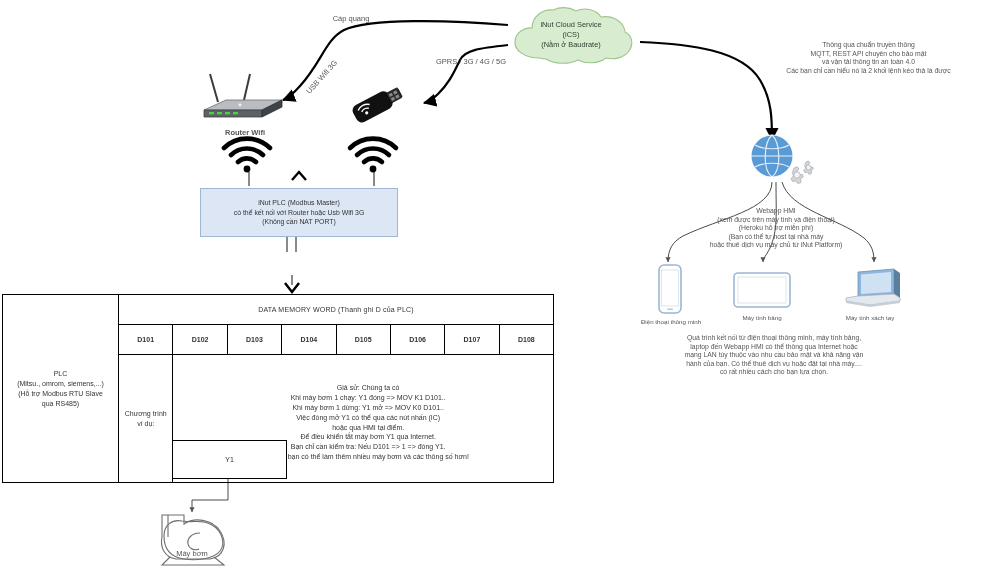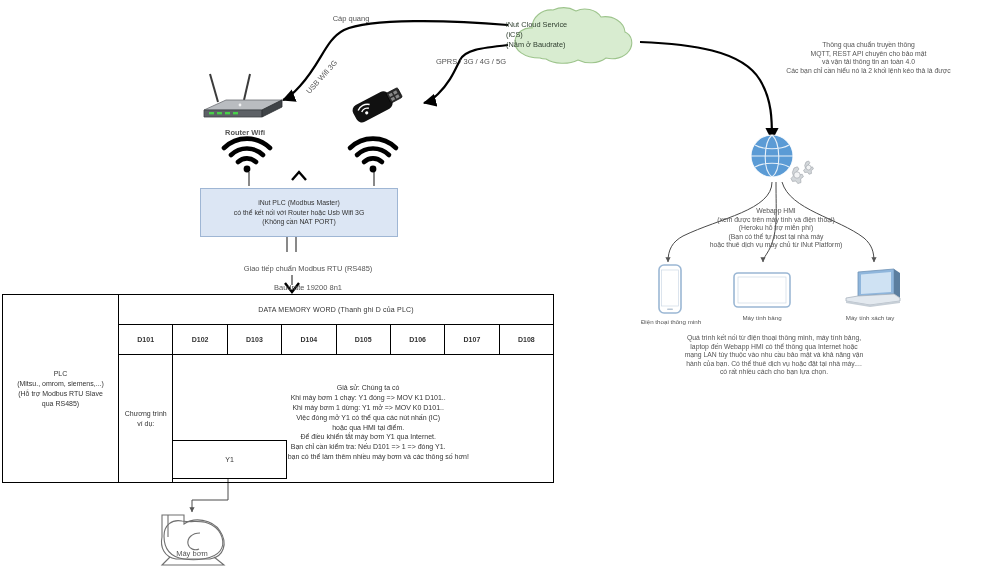--- a/index.html
+++ b/index.html
@@ -11,21 +11,21 @@
   #stage{position:absolute;left:0;top:0;width:981px;height:578px;}
   .abs{position:absolute;}
   .lbl{font-size:7.5px;line-height:9.5px;color:#555;text-align:center;white-space:pre-line;}
   .lbl.small{font-size:6.8px;line-height:8.6px;}
   .lbl.tiny{font-size:6.2px;line-height:8px;}
 
   
   #cloud-shape{left:506px;top:6px;width:130px;height:62px;}
   .cloudtext{
     position:absolute;left:506px;top:20px;width:130px;
-    text-align:left;font-size:7.4px;line-height:10px;color:#2f3e2f;
+    text-align:center;font-size:7.4px;line-height:10px;color:#2f3e2f;
   }
 
   
   #inut-plc-box{
     left:200px;top:188px;width:196px;height:47px;
     background:#dce6f4;border:1px solid #9fb6d4;
     display:flex;align-items:center;justify-content:center;
   }
   #inut-plc-box .t{font-size:6.9px;line-height:9.4px;text-align:center;color:#333;white-space:pre-line;}
 
@@ -141,24 +141,20 @@
     <path d="M15,15 A23,23 0 0 1 47,15" fill="none" stroke="#000" stroke-width="4.6" stroke-linecap="round"></path>
     <path d="M8,8 A33,33 0 0 1 54,8" fill="none" stroke="#000" stroke-width="4.6" stroke-linecap="round"></path>
   </svg>
 
   <div class="abs" id="inut-plc-box">
     <div class="t">iNut PLC (Modbus Master)
 có thể kết nối với Router hoặc Usb Wifi 3G
 (Không cần NAT PORT)</div>
   </div>
 
-  <div class="abs lbl" style="left:218px;top:254px;width:180px;">
-    <div>Giao tiếp chuẩn Modbus RTU (RS485)</div>
-    <div>Baudrate 19200 8n1</div>
-  </div>
 
   <div class="abs" id="mem-table">
     <table class="memtbl">
       <tbody>
           <tr>
         <td class="plccell" rowspan="3">PLC
 (Mitsu., omrom, siemens,...)
 (Hỗ trợ Modbus RTU Slave
 qua RS485)</td>
         <td class="hdr" colspan="8">DATA MEMORY WORD (Thanh ghi D của PLC)</td>

